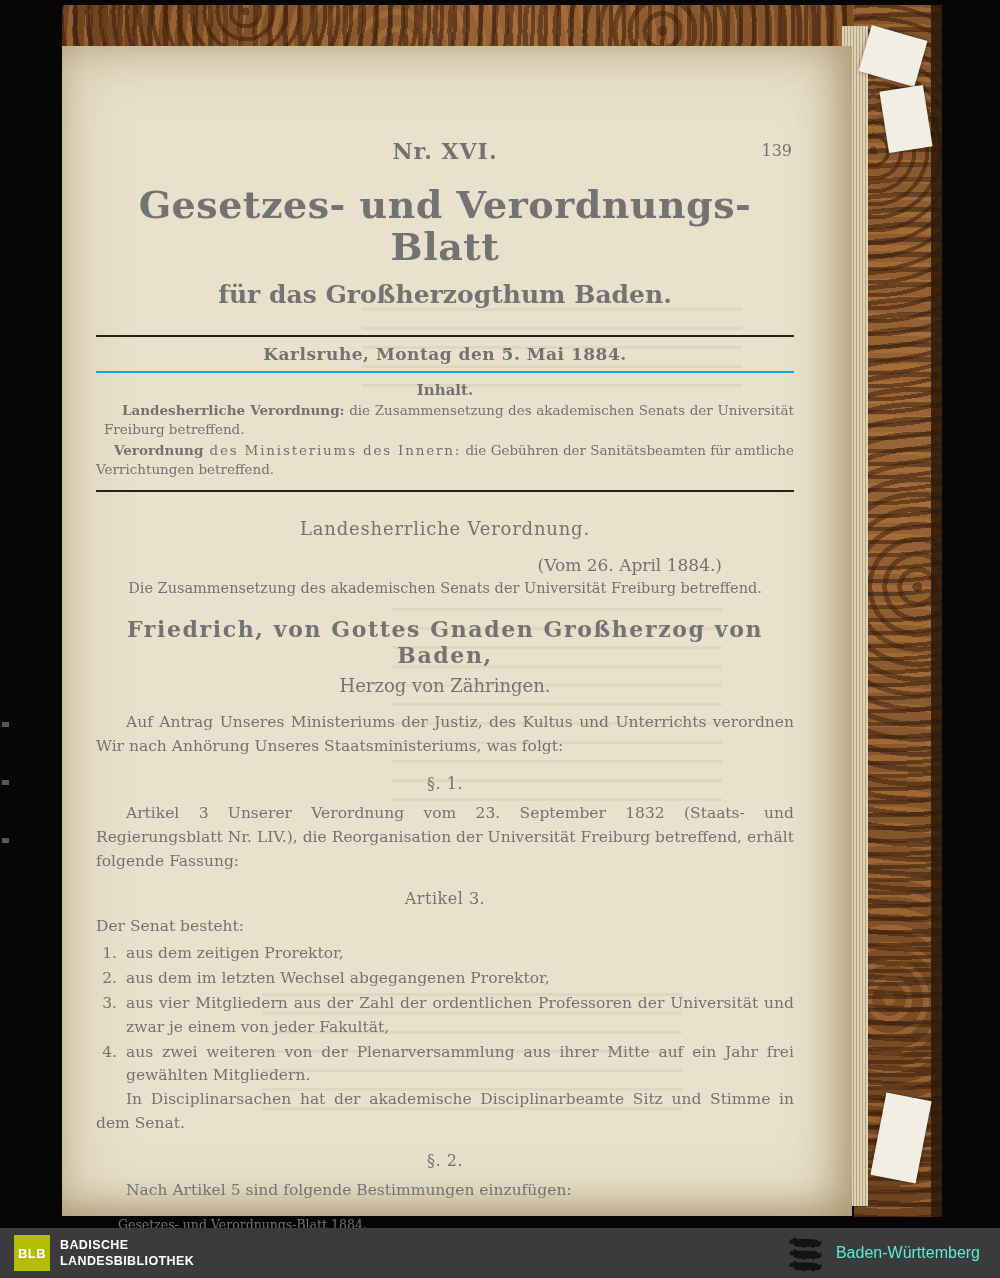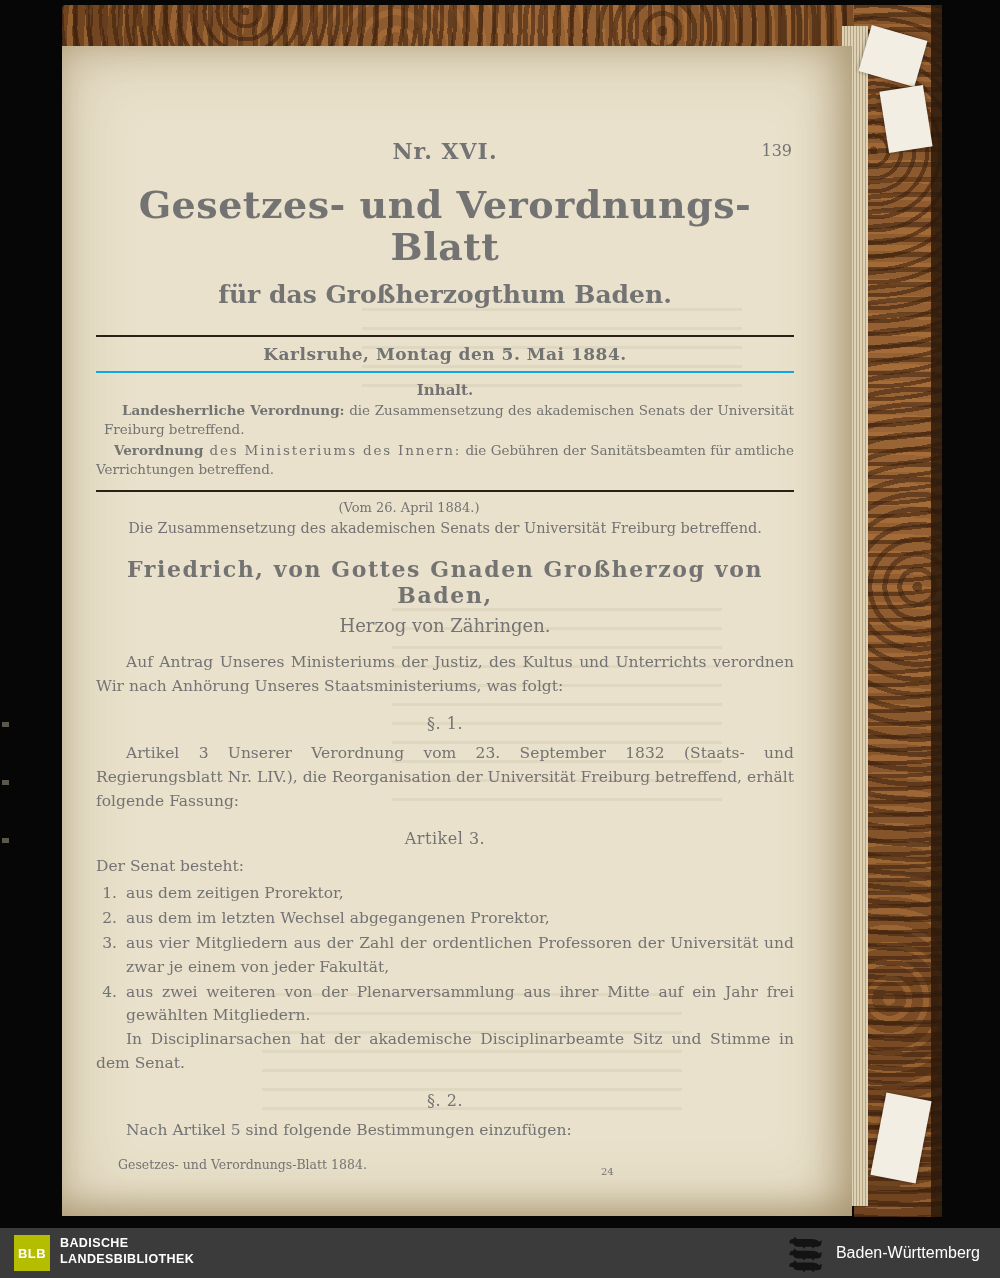--- a/index.html
+++ b/index.html
@@ -60,21 +60,21 @@
 
   .inhalt-h{font-size:15px;font-weight:bold;text-align:center;margin-top:8px;}
   .inhalt-p{font-size:13.5px;line-height:1.45;text-align:justify;margin-top:3px;}
   .inhalt-p .lead{font-weight:bold;}
   .inhalt-p .mid{letter-spacing:1.8px;}
   .ind{text-indent:18px;}
 
   .rule{border-top:2px solid #2a2114;margin-top:10px;}
 
   .sec-head{font-size:18px;text-align:center;margin-top:26px;letter-spacing:.8px;}
-  .date-note{font-size:13px;text-align:center;padding-right:72px;margin-top:8px;}
+  .date-note{font-size:17px;text-align:right;padding-right:72px;margin-top:16px;}
   .subject{font-size:14.5px;text-align:center;margin-top:5px;}
 
   .ruler1{font-size:22px;font-weight:bold;text-align:center;margin-top:20px;letter-spacing:1.6px;}
   .ruler2{font-size:18px;text-align:center;margin-top:7px;}
 
   .body-p{font-size:15.5px;line-height:1.55;text-align:justify;margin-top:14px;}
   .p-ind{text-indent:30px;}
   .par-head{font-size:16px;text-align:center;margin-top:16px;letter-spacing:.5px;}
 
   .list{margin-top:4px;font-size:15.5px;line-height:1.5;}
@@ -85,28 +85,28 @@
   .pfoot{position:relative;margin-top:12px;height:20px;font-size:12.5px;}
   .pfoot .imprint{position:absolute;left:22px;top:3px;}
   .pfoot .sig{position:absolute;left:505px;top:12px;font-size:10px;}
 
   
   .bar{
     position:absolute;left:0;right:0;bottom:0;height:50px;background:#3b3b3b;
     display:flex;align-items:center;justify-content:space-between;
     padding:0 14px;box-sizing:border-box;font-family:"Liberation Sans", sans-serif;
   }
-  .blb-group{display:flex;align-items:flex-start;gap:10px;}
+  .blb-group{display:flex;align-items:center;gap:10px;}
   .blb-logo{
     width:36px;height:36px;background:#b5bd00;color:#fff;font-weight:bold;font-size:13px;
     display:flex;align-items:center;justify-content:center;letter-spacing:.5px;
   }
   .blb-name{color:#fff;font-weight:bold;font-size:12.5px;line-height:1.3;letter-spacing:.4px;}
   .bw-group{display:flex;align-items:center;gap:10px;padding-right:6px;}
-  .bw-label{color:#ffffff;font-size:16px;}
+  .bw-label{color:#5eead4;font-size:16px;}
   .bw-coat{display:block;}
 </style>
 </head>
 <body>
 
 <div class="scan">
 
   <div class="cover-top marble"></div>
   <div class="cover-right marble"></div>
   <div class="page-edges"></div>
@@ -137,20 +137,21 @@
       <div class="inhalt-h">Inhalt.</div>
       <p class="inhalt-p ind" style="margin:2px 0 0 8px;">
         <span class="lead">Landesherrliche Verordnung:</span><span> die Zusammensetzung des akademischen Senats der Universität Freiburg betreffend.</span>
       </p>
       <p class="inhalt-p ind" style="margin:1px 0 0 0;">
         <span class="lead">Verordnung</span><span class="mid"> des Ministeriums des Innern:</span><span> die Gebühren der Sanitätsbeamten für amtliche Verrichtungen betreffend.</span>
       </p>
 
       <div class="rule"></div>
 
+      <div class="sec-head">Landesherrliche Verordnung.</div>
       <div class="date-note">(Vom 26. April 1884.)</div>
       <div class="subject">Die Zusammensetzung des akademischen Senats der Universität Freiburg betreffend.</div>
 
       <div class="ruler1">Friedrich, von Gottes Gnaden Großherzog von Baden,</div>
       <div class="ruler2">Herzog von Zähringen.</div>
 
       <p class="body-p p-ind" style="margin-bottom:0;">Auf Antrag Unseres Ministeriums der Justiz, des Kultus und Unterrichts verordnen Wir nach Anhörung Unseres Staatsministeriums, was folgt:</p>
 
       <div class="par-head">§. 1.</div>
       <p class="body-p p-ind" style="margin-top:8px;margin-bottom:0;">Artikel 3 Unserer Verordnung vom 23. September 1832 (Staats- und Regierungsblatt Nr. LIV.), die Reorganisation der Universität Freiburg betreffend, erhält folgende Fassung:</p>

